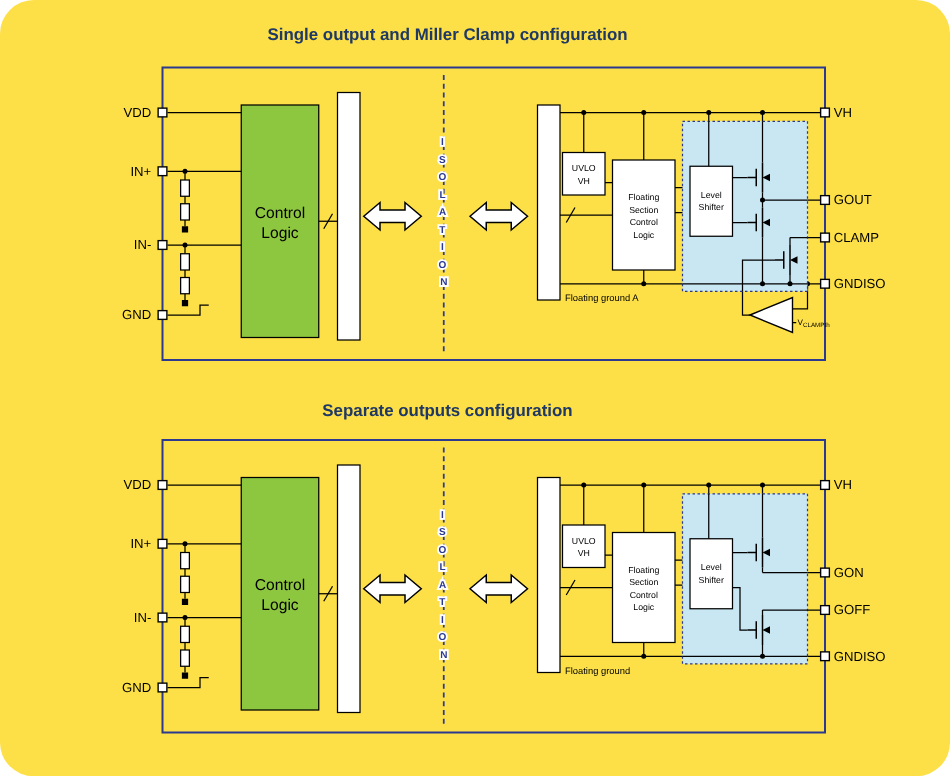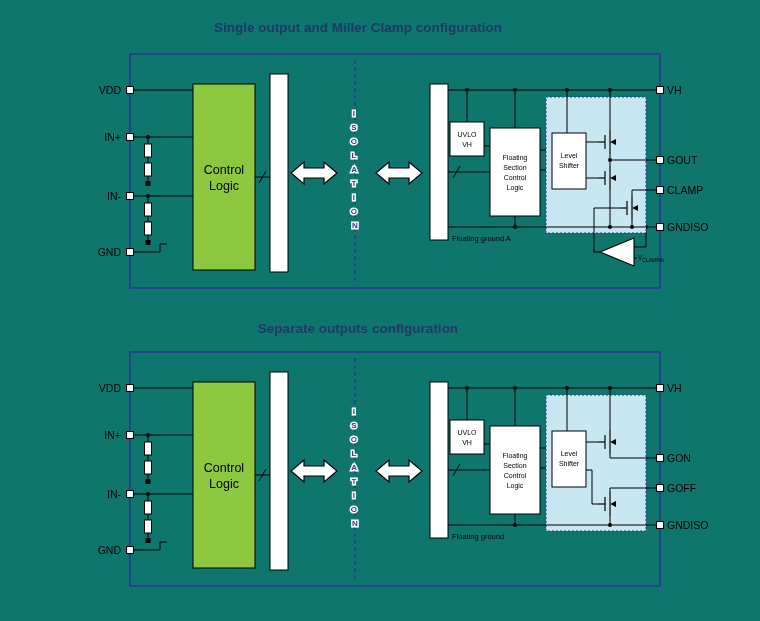--- a/index.html
+++ b/index.html
@@ -1,17 +1,17 @@
 <!DOCTYPE html>
 <html><head>
 <meta charset="utf-8">
 <style>
   html,body{margin:0;padding:0;background:#ffffff;}
-  .page{position:relative;width:760px;height:621px;background:#0f766e;overflow:hidden;
-        font-family:"Liberation Sans",sans-serif;}
+  .page{position:relative;width:760px;height:621px;background:#fde047;overflow:hidden;
+        font-family:"Liberation Sans",sans-serif;border-radius:27px;}
   svg{display:block;}
   .wire{stroke:#000;stroke-width:1;fill:none;}
   .navyline{fill:none;}
   .box{fill:#fff;stroke:#000;stroke-width:1;}
   .pin{fill:#fff;stroke:#000;stroke-width:1.1;}
   .res{fill:#fff;stroke:#000;stroke-width:1;}
   .term{fill:#000;}
   .dot{fill:#000;}
   .title{font:bold 13.5px "Liberation Sans",sans-serif;text-anchor:middle;}
   .pinlbl{font:10.5px "Liberation Sans",sans-serif;fill:#000;}

